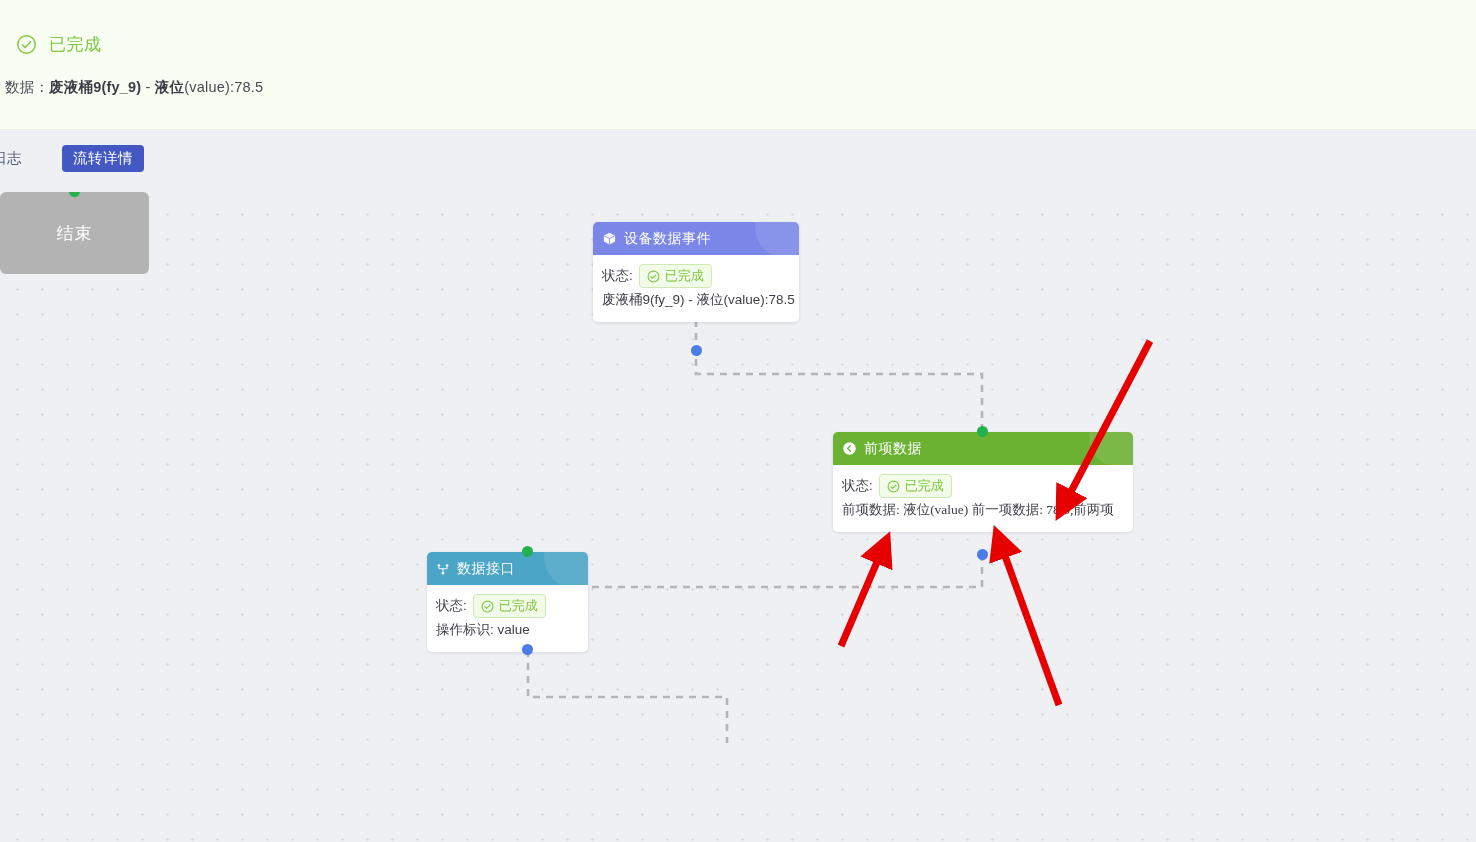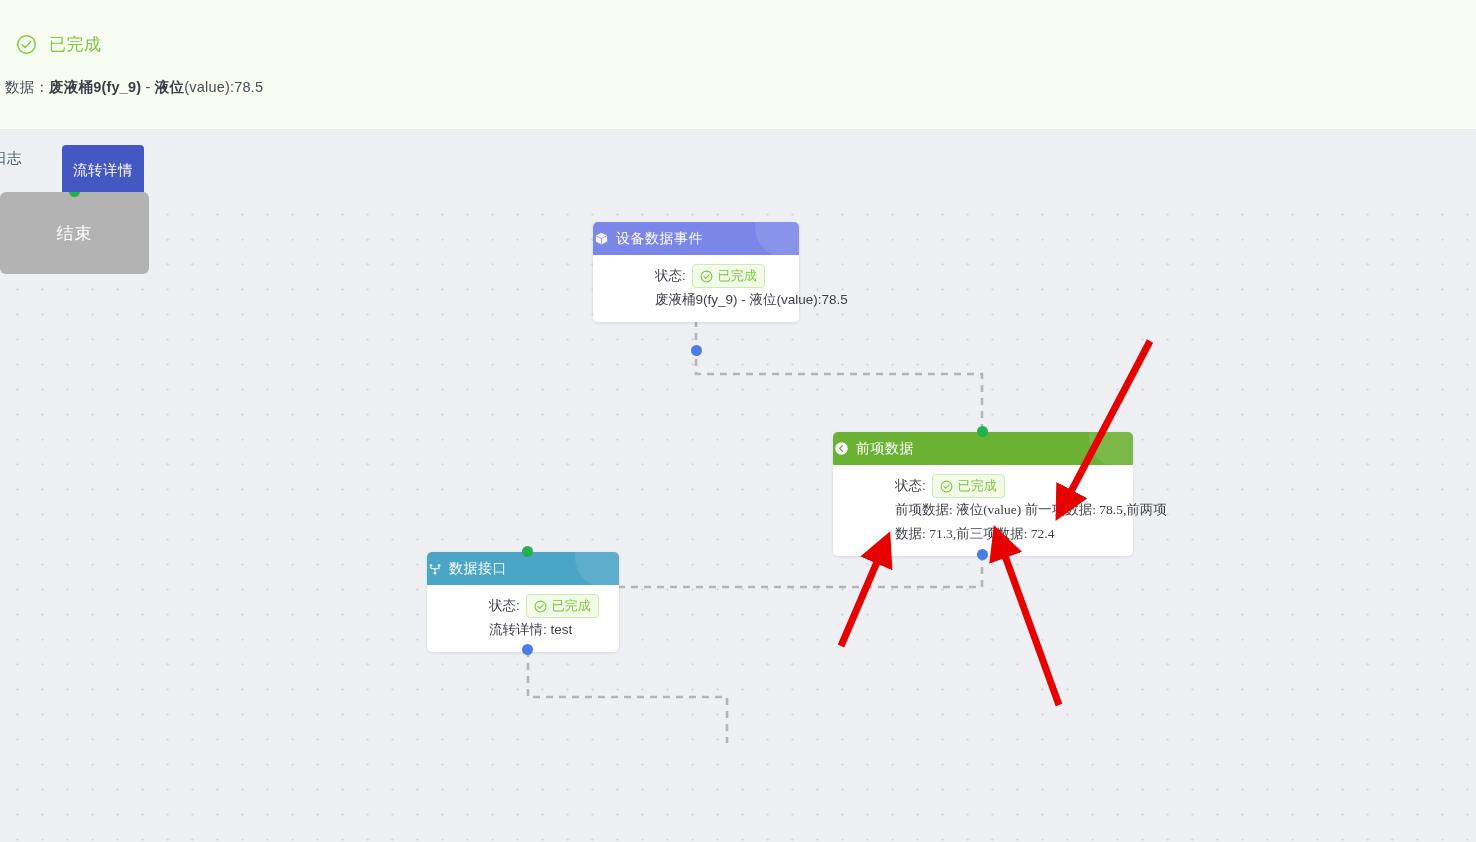--- a/index.html
+++ b/index.html
@@ -44,21 +44,21 @@
   #tab-inactive {
     position: absolute; left: -22px; top: 19px;
     font-size: 14.5px; color: #566077;
     white-space: nowrap;
   }
   #tab-active {
     position: absolute; left: 62px; top: 145px;
     background: #4458c4;
     color: #ffffff;
     font-size: 14.5px;
-    padding: 16px 11px;
+    padding: 4px 11px;
     border-radius: 4px;
     white-space: nowrap;
     letter-spacing: .5px;
   }
 
   
   #flow-canvas {
     position: absolute; left: 0; top: 192px;
     width: 1476px; height: 650px;
     background-color: #eff0f3;
@@ -73,40 +73,39 @@
     position: absolute;
     background: #ffffff;
     border-radius: 5px;
     box-shadow: 0 1px 3px rgba(30,40,70,.12);
     overflow: visible;
   }
   .node-header {
     height: 33px;
     border-radius: 5px 5px 0 0;
     display: flex; align-items: center;
-    padding-left: 1px; gap: 7px;
+    padding-left: 9px; gap: 7px;
     color: #ffffff;
     font-size: 14px;
     letter-spacing: .5px;
     position: relative;
     overflow: hidden;
   }
   .node-header::after {
     content: "";
     position: absolute; right: -18px; top: -26px;
     width: 62px; height: 62px; border-radius: 50%;
     background: rgba(255,255,255,.10);
   }
   .node-body {
-    padding: 9px 9px 10px 24px;
+    padding: 9px 9px 10px 9px;
     font-size: 13.5px;
     color: #3f3f4b;
     line-height: 24px;
     white-space: nowrap;
-    margin-left: 38px;
   }
   .status-row { display: flex; align-items: center; gap: 6px; }
   .status-label { color: #3f3f4b; }
   .status-badge {
     display: inline-flex; align-items: center; gap: 5px;
     background: #f2fbe8;
     border: 1px solid #cdeab2;
     border-radius: 4px;
     padding: 1px 7px;
     color: #7ec63f;
@@ -118,21 +117,21 @@
 
   
   #node-device { left: 593px; top: 30px; width: 206px; }
   #node-device .node-header { background: #7b87e8; }
 
   #node-prev { left: 833px; top: 240px; width: 300px; }
   #node-prev .node-header { background: #6bb233; }
   #node-prev .node-body { white-space: normal; width: 300px; }
   #node-prev .node-detail { white-space: nowrap; font-family: Liberation Serif, serif; }
 
-  #node-api { left: 427px; top: 360px; width: 192px; }
+  #node-api { left: 427px; top: 360px; width: 161px; }
   #node-api .node-header { background: #4ba5c7; }
 
   #node-end {
     left: 653px; top: 553px; width: 149px; height: 82px;
     background: #b3b3b3;
     border-radius: 6px;
     display: flex; align-items: center; justify-content: center;
     color: #ffffff; font-size: 17px; letter-spacing: 1px;
     box-shadow: none;
   }
@@ -221,21 +220,20 @@
         <span class="status-label">状态:</span>
         <span class="status-badge">
           <svg class="badge-check" viewBox="0 0 24 24">
             <circle cx="12" cy="12" r="10" fill="none" stroke="#7ec63f" stroke-width="2"></circle>
             <path d="M7.2 12.2l3.2 3.2 6.3-6.5" fill="none" stroke="#7ec63f" stroke-width="2" stroke-linecap="round" stroke-linejoin="round"></path>
           </svg>
           <span>已完成</span>
         </span>
       </div>
       <div class="node-detail">前项数据: 液位(value) 前一项数据: 78.5,前两项</div>
-      <div class="node-detail">数据: 71.3,前三项数据: 72.4</div>
     </div>
     <div class="port port-in" style="left:144px; top:-6px;"></div>
     <div class="port port-out" style="left:144px; top:117px;"></div>
   </div>
 
   <div class="node" id="node-api">
     <div class="node-header">
       <svg width="14" height="14" viewBox="0 0 24 24">
         <circle cx="5" cy="6" r="2.3" fill="#ffffff"></circle>
         <circle cx="19" cy="6" r="2.3" fill="#ffffff"></circle>
@@ -248,21 +246,21 @@
       <div class="status-row">
         <span class="status-label">状态:</span>
         <span class="status-badge">
           <svg class="badge-check" viewBox="0 0 24 24">
             <circle cx="12" cy="12" r="10" fill="none" stroke="#7ec63f" stroke-width="2"></circle>
             <path d="M7.2 12.2l3.2 3.2 6.3-6.5" fill="none" stroke="#7ec63f" stroke-width="2" stroke-linecap="round" stroke-linejoin="round"></path>
           </svg>
           <span>已完成</span>
         </span>
       </div>
-      <div class="node-detail">流转详情: test</div>
+      <div class="node-detail">操作标识: value</div>
     </div>
     <div class="port port-in" style="left:95px; top:-6px;"></div>
     <div class="port port-out" style="left:95px; top:92px;"></div>
   </div>
 
   <div id="node-end">
     <span>结束</span>
     <div class="port port-in" style="left:69px; top:-6px;"></div>
   </div>
 

